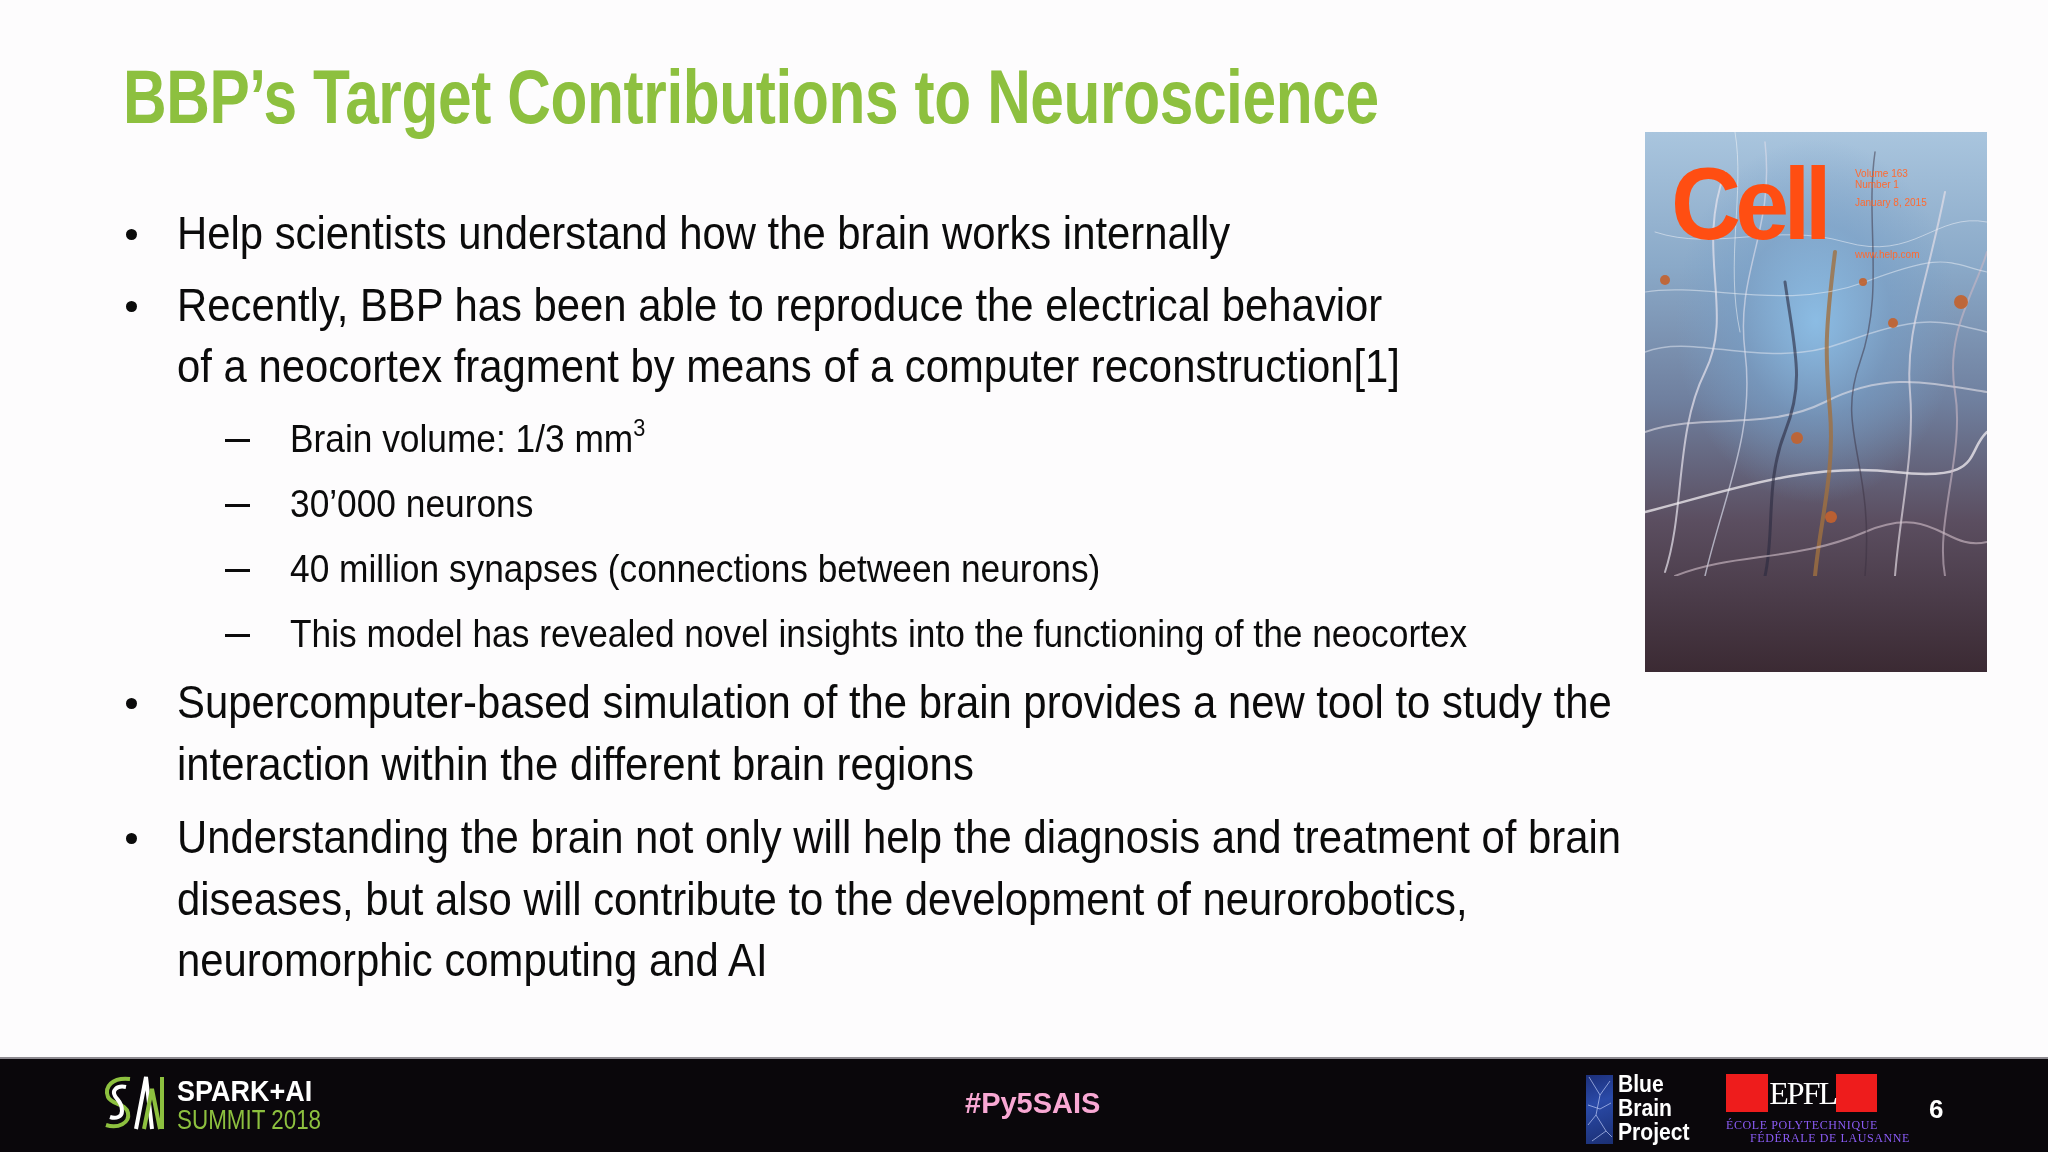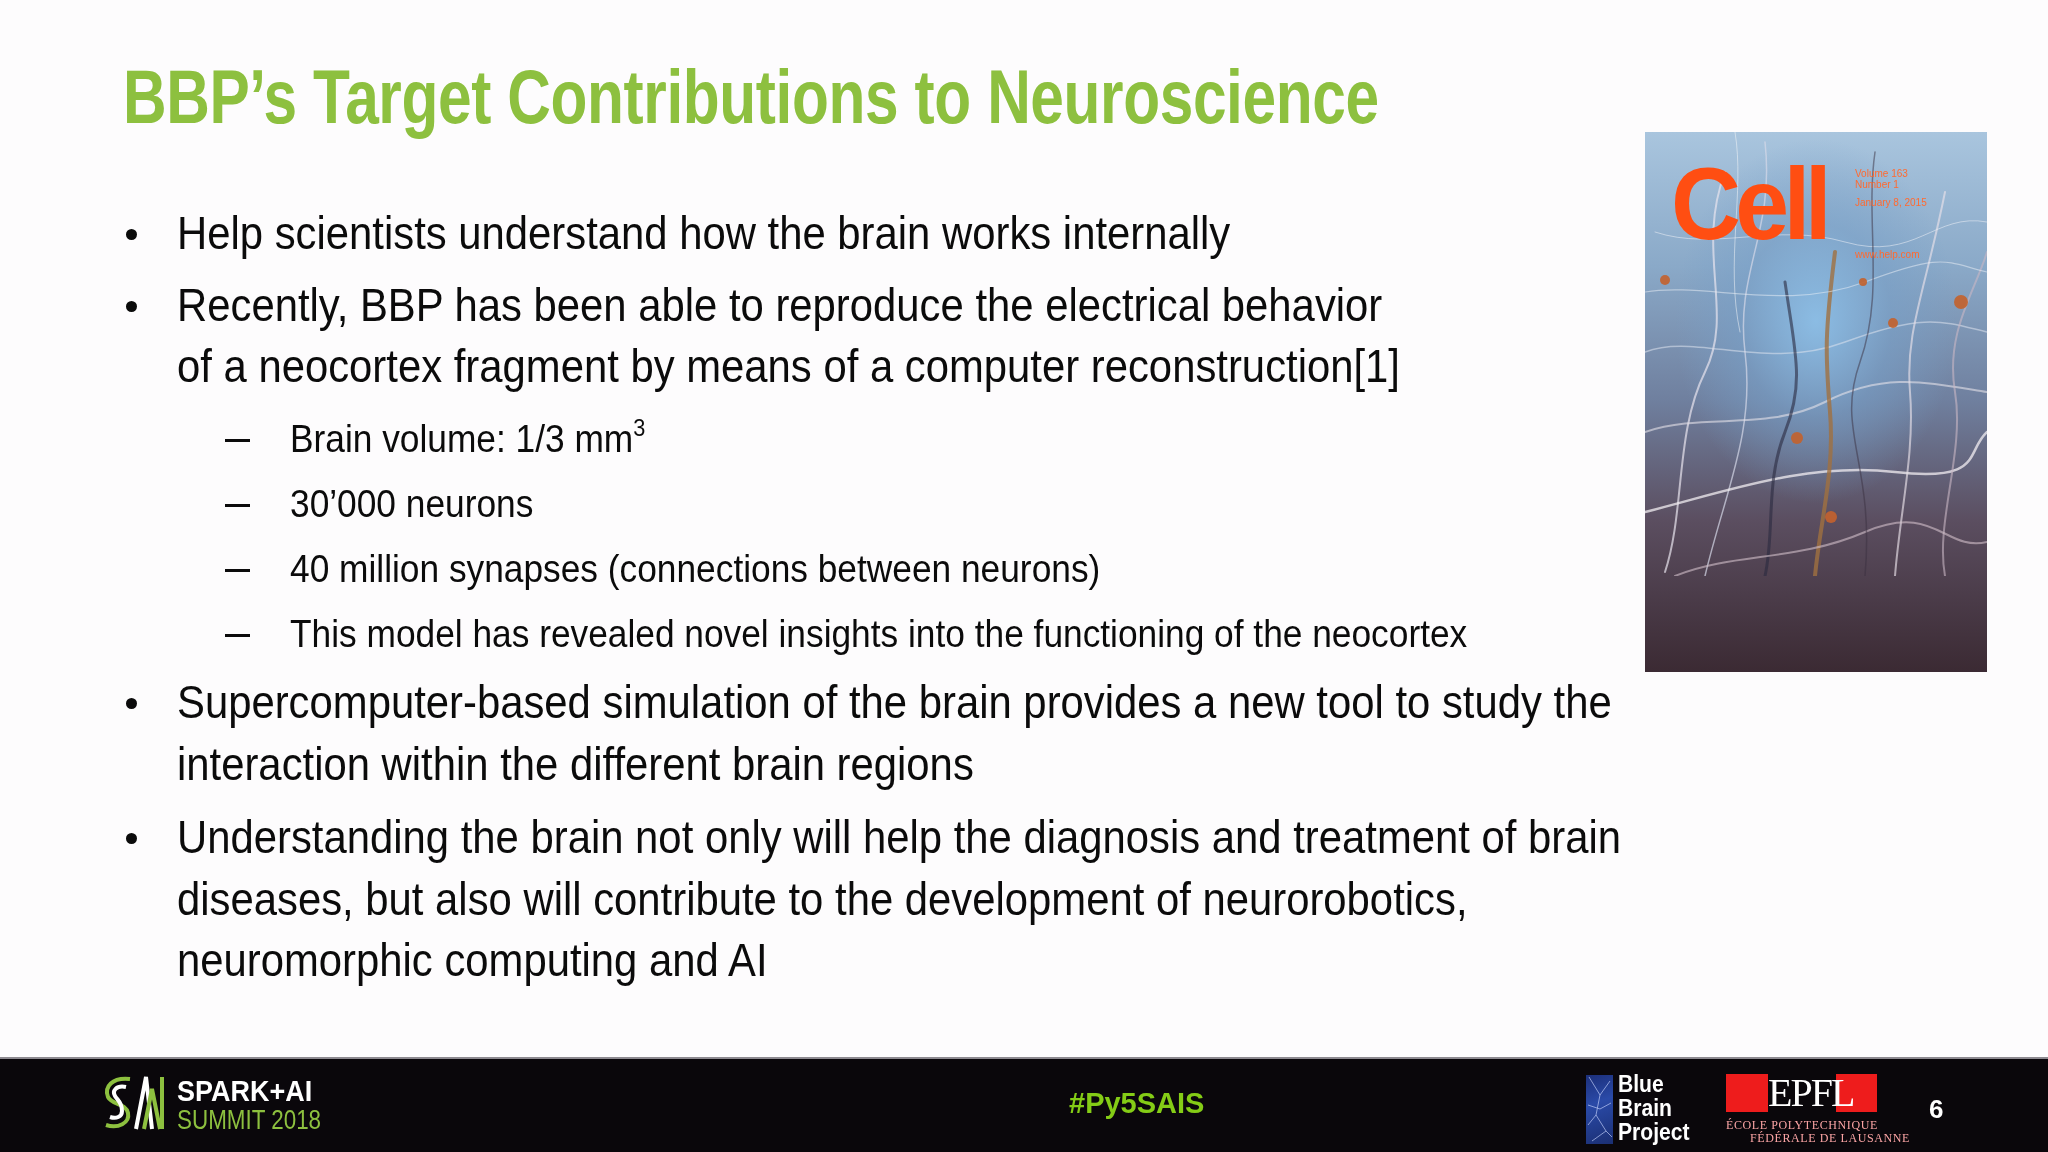--- a/index.html
+++ b/index.html
@@ -65,47 +65,47 @@
     position: absolute; left: 177px; top: 17px;
     font-weight: bold; font-size: 29px; color: #ffffff; line-height: 30px;
     letter-spacing: 0px; transform: scaleX(0.93); transform-origin: left top;
   }
   .sai-text-2 {
     position: absolute; left: 177px; top: 47px;
     font-size: 27px; color: #8dc03f; line-height: 28px;
     transform: scaleX(0.83); transform-origin: left top;
   }
   .hashtag {
-    position: absolute; left: 1069px; top: 28px;
-    font-weight: bold; font-size: 29px; color: #84cc16; line-height: 32px;
+    position: absolute; left: 965px; top: 28px;
+    font-weight: bold; font-size: 29px; color: #f9a8d4; line-height: 32px;
   }
   .bbp-icon {
     position: absolute; left: 1586px; top: 16px; width: 27px; height: 69px;
     background: linear-gradient(160deg, #1c2f7a 0%, #2a4aa8 40%, #1b2f73 100%);
     overflow: hidden;
   }
   .bbp-text {
     position: absolute; left: 1618px; top: 13px; width: 90px;
     font-size: 24px; line-height: 24px; color: #ffffff; font-weight: bold;
     transform: scaleX(0.88); transform-origin: left top;
   }
   .epfl-block {
     position: absolute; left: 1726px; top: 15px; width: 151px; height: 38px;
     background: #ee1c1c; overflow: hidden;
   }
   .epfl-mark {
     position: absolute; left: 0; width: 151px; top: -2px; text-align: right;
-    font-family: "Liberation Serif", serif; font-size: 40px; line-height: 42px;
+    font-family: "Liberation Serif", serif; font-size: 32px; line-height: 42px;
     color: #ffffff; letter-spacing: -2px;
     background: #0a070b; margin-left: 42px; width: 68px;
   }
   .epfl-sub {
     position: absolute; left: 1726px; width: 160px;
     font-family: "Liberation Serif", serif; font-size: 12px; line-height: 13px;
-    color: #fca5a5; letter-spacing: 0.6px; white-space: nowrap;
+    color: #8b5cf6; letter-spacing: 0.6px; white-space: nowrap;
   }
   .page-num {
     position: absolute; left: 1929px; top: 36px;
     font-weight: bold; font-size: 26px; line-height: 28px; color: #ffffff;
   }
 </style>
 </head>
 <body>
 
 <div class="slide">

